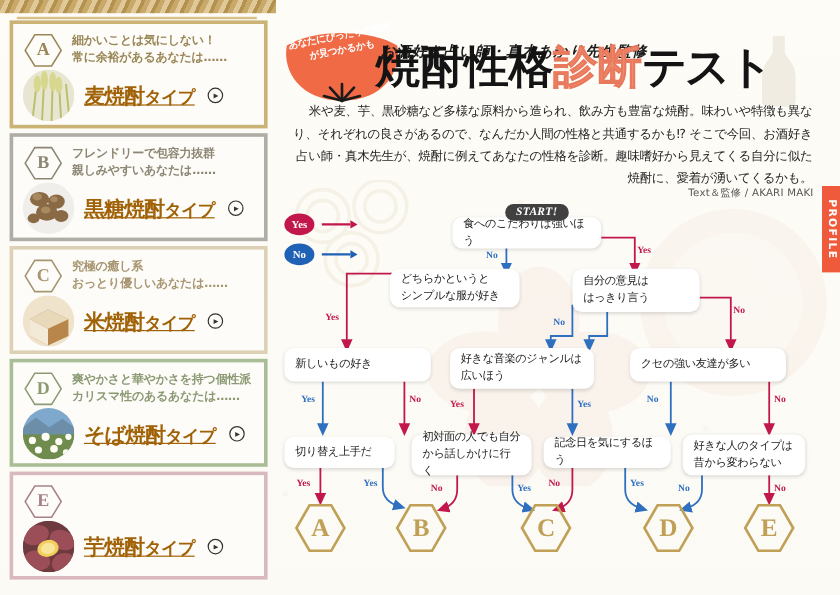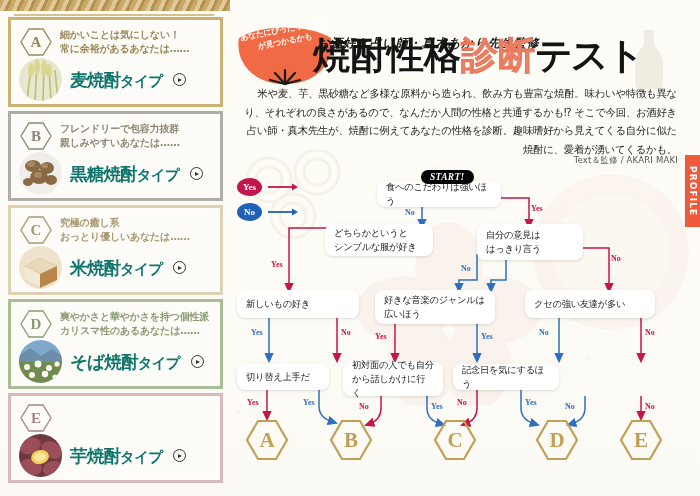--- a/index.html
+++ b/index.html
@@ -117,24 +117,25 @@
     flex: 0 0 43px;
     border-radius: 50%;
     overflow: hidden;
     position: relative;
   }
   .thumb svg { display: block; width: 100%; height: 100%; }
 
   .card-title {
     font-size: 17.5px;
     font-weight: bold;
-    color: #0f766e;
+    color: #a16207;
     letter-spacing: -.8px;
     white-space: nowrap;
     font-family: "DejaVu Sans", sans-serif;
+    text-decoration: underline;
   }
   .card-title .small { font-size: 14.5px; }
 
   .arrow-circ {
     width: 13px; height: 13px;
     border: 1.2px solid #333;
     border-radius: 50%;
     display: inline-flex;
     align-items: center;
     justify-content: center;
@@ -294,21 +295,21 @@
     color: #1a1a1a;
     display: flex;
     align-items: center;
     padding: 5px 9px;
     letter-spacing: -.3px;
     z-index: 3;
   }
 
   .start-pill {
     position: absolute;
-    background: #000000;
+    background: #404040;
     color: #fff;
     border-radius: 11px;
     font-size: 9.5px;
     font-weight: bold;
     font-style: italic;
     padding: 2px 9px;
     letter-spacing: .3px;
     z-index: 5;
     font-family: "Liberation Serif", serif;
   }
@@ -656,20 +657,24 @@
     <div class="qbox" style="top:196px;left:8px;width:92px;height:26px;">
         <span>切り替え上手だ</span>
       </div>
     <div class="qbox" style="top:194px;left:114px;width:100px;height:34px;">
         <span style="white-space:pre-line">初対面の人でも自分
 から話しかけに行く</span>
       </div>
     <div class="qbox" style="top:196px;left:224px;width:106px;height:26px;">
         <span>記念日を気にするほう</span>
       </div>
+    <div class="qbox" style="top:194px;left:340px;width:102px;height:34px;">
+        <span style="white-space:pre-line">好きな人のタイプは
+昔から変わらない</span>
+      </div>
 
     <div class="edge-label no" style="top:40px;left:176px;">No</div>
     <div class="edge-label yes" style="top:36px;left:302px;">Yes</div>
     <div class="edge-label yes" style="top:92px;left:42px;">Yes</div>
     <div class="edge-label no" style="top:96px;left:232px;">No</div>
     <div class="edge-label yes" style="top:86px;left:382px;">No</div>
 
     <div class="edge-label no" style="top:160px;left:22px;">Yes</div>
     <div class="edge-label yes" style="top:160px;left:112px;">No</div>
     <div class="edge-label yes" style="top:164px;left:146px;">Yes</div>

